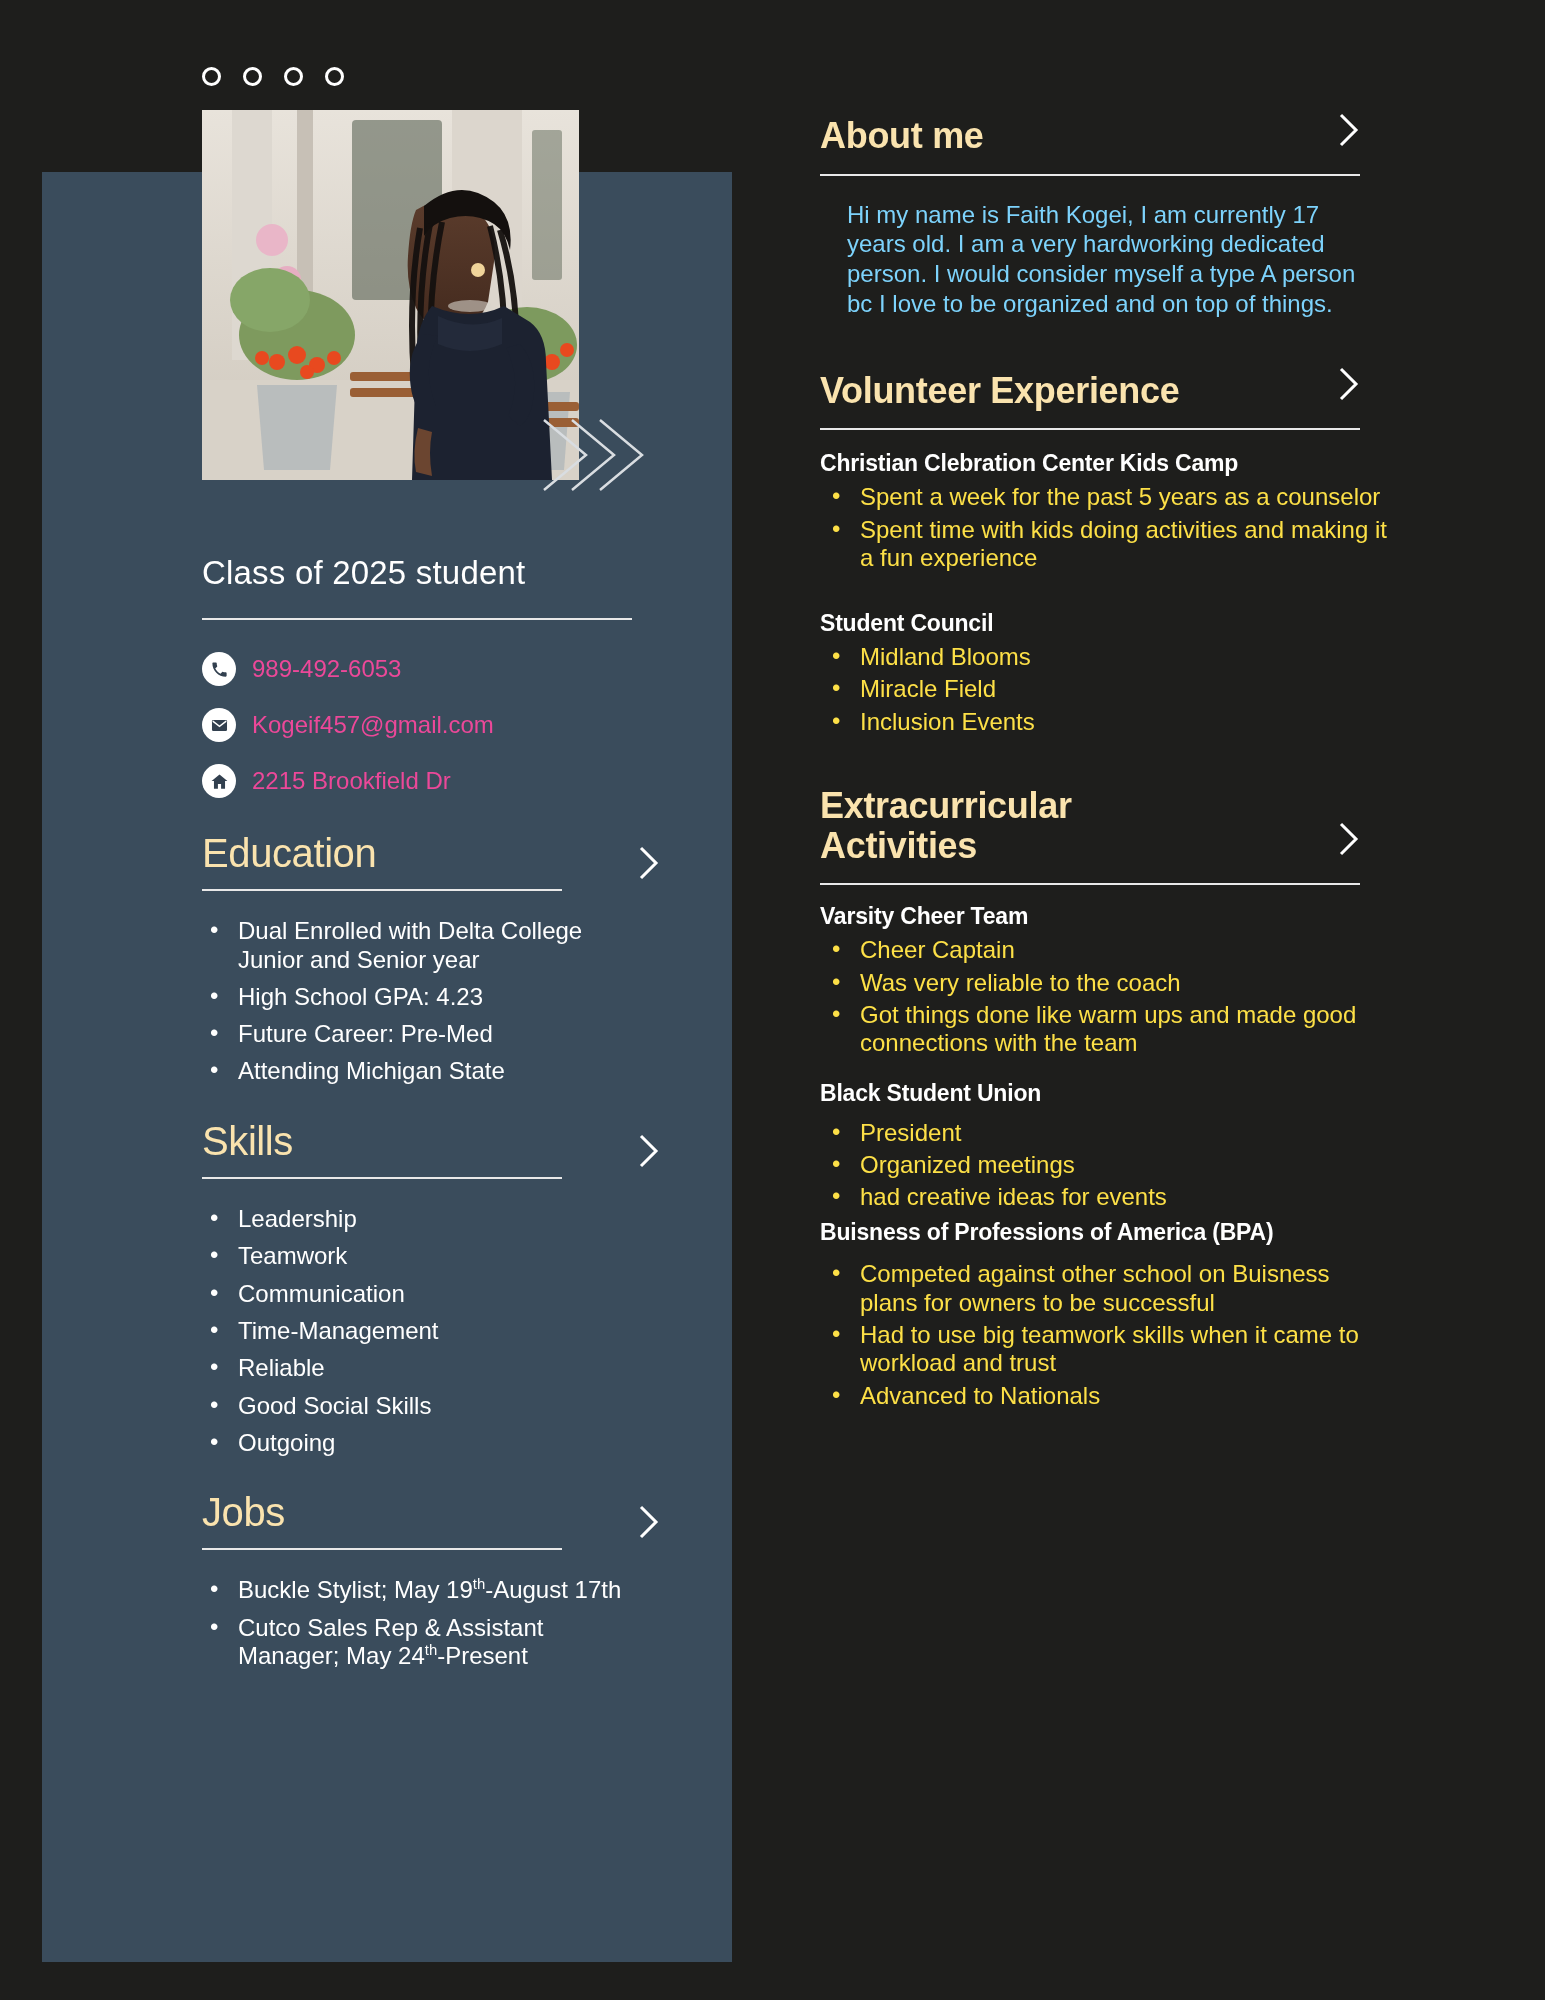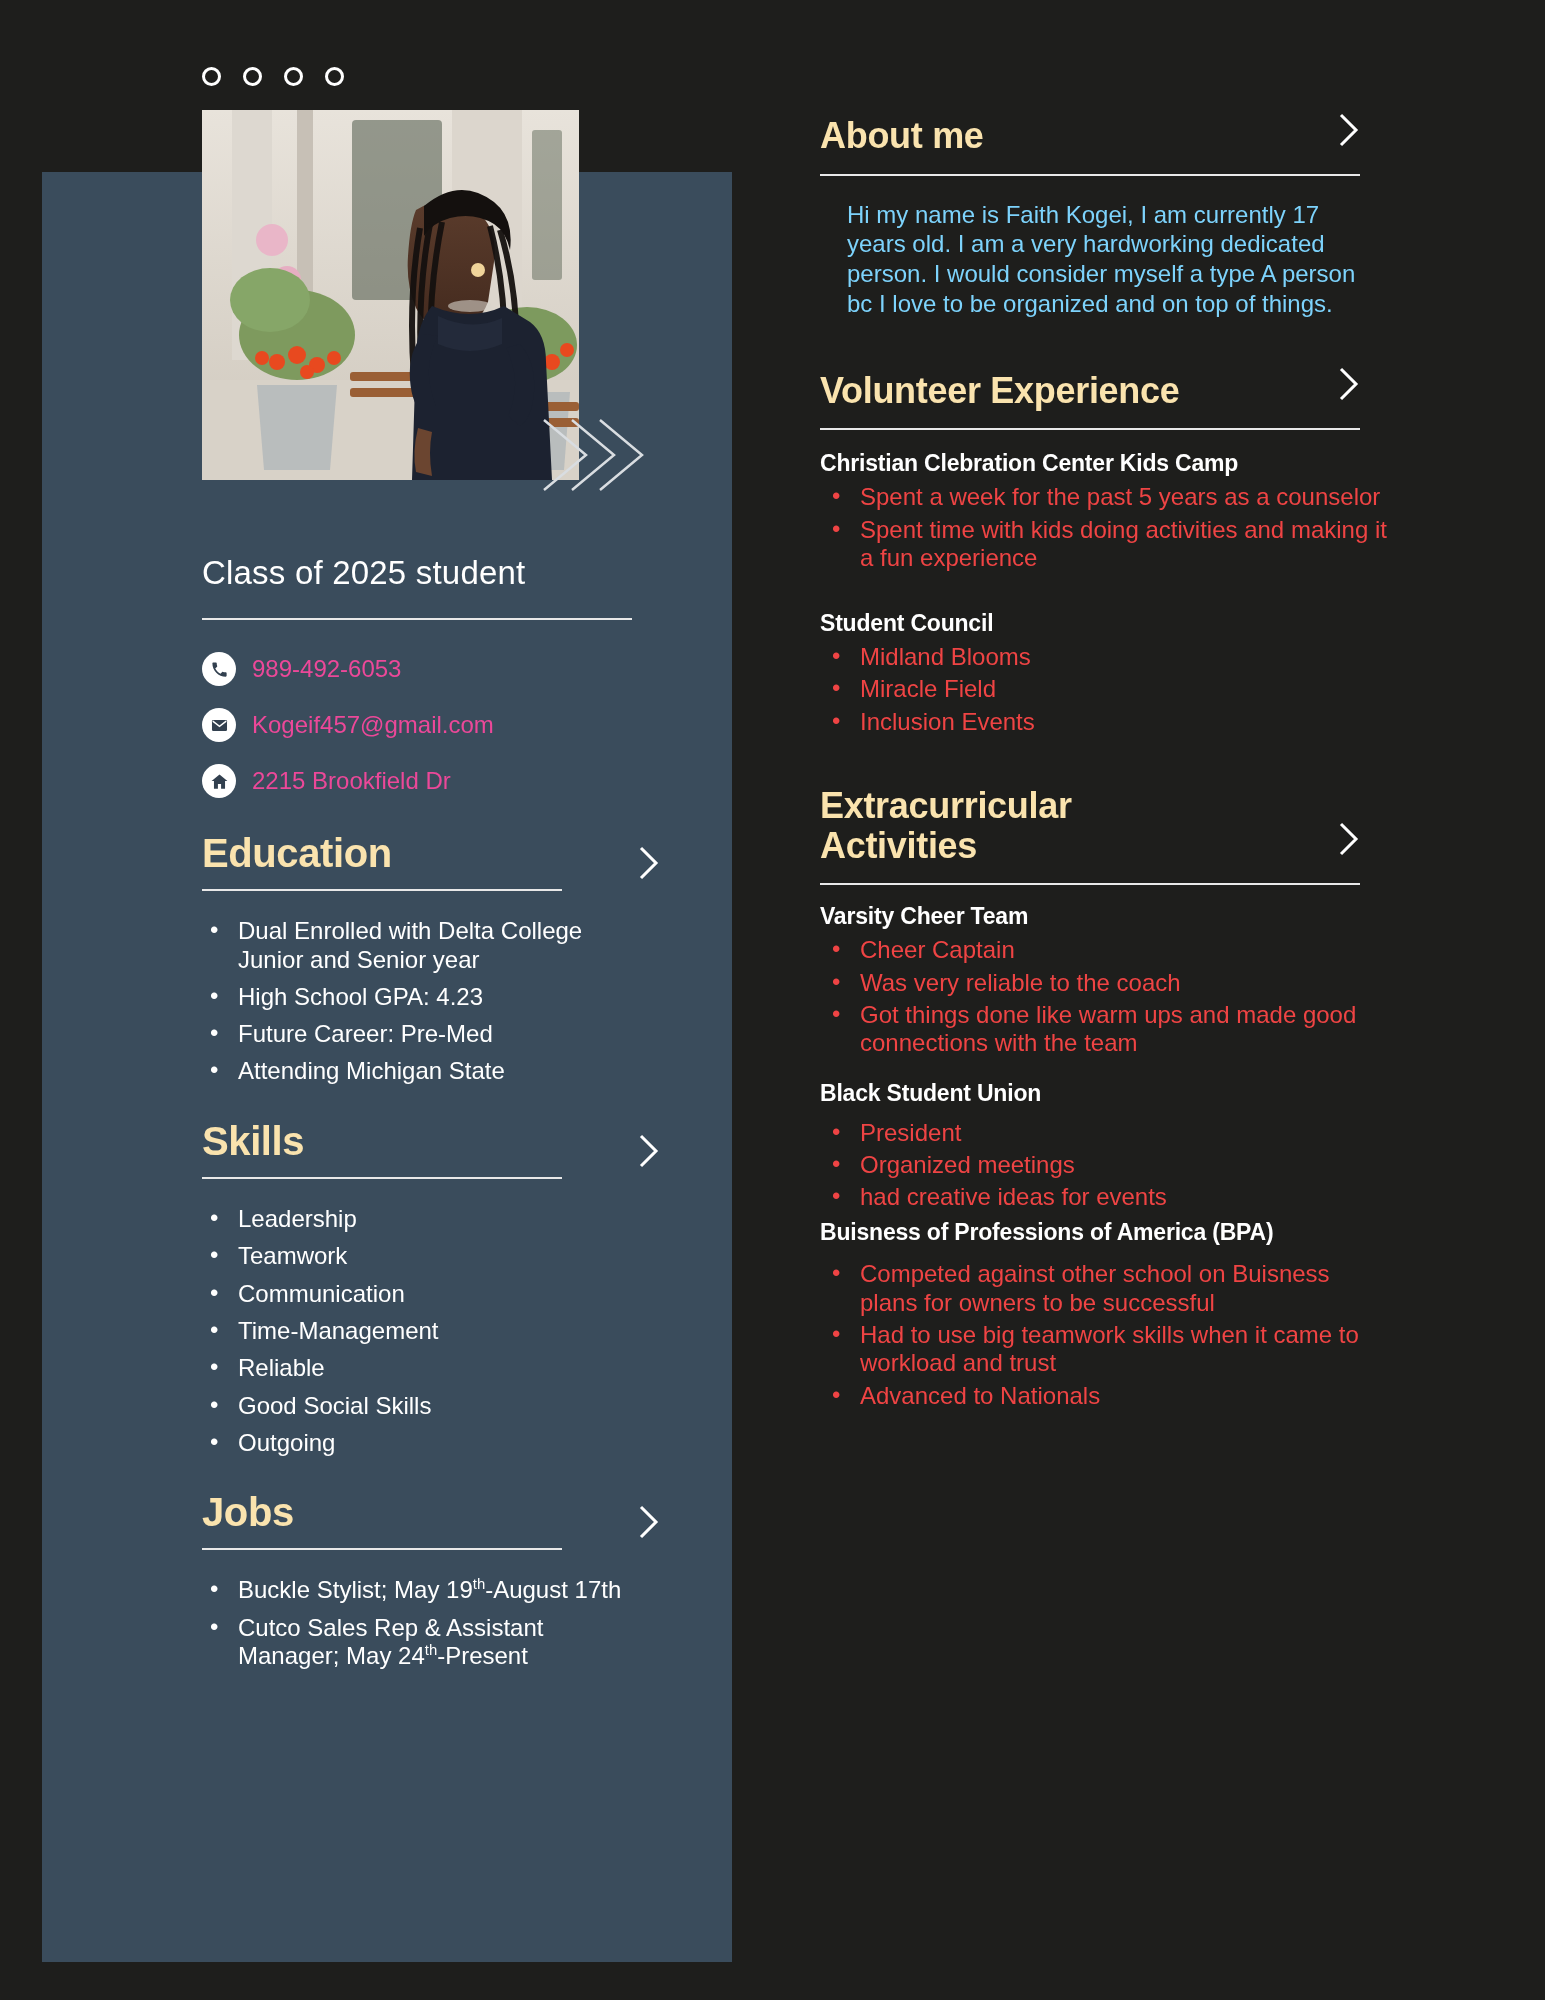--- a/index.html
+++ b/index.html
@@ -93,21 +93,21 @@
   }
   .cicon svg { display:block; }
   .ctext { color: #ec4899; font-size: 24px; }
 
   .sec-head {
     position: relative;
     margin-top: 34px;
   }
   .sec-title {
     color: #fae3ae;
-    font-weight: 700;
+    font-weight: 400;
     font-size: 40px;
     letter-spacing: -0.4px;
     line-height: 1.08;
   }
   .sec-rule {
     height: 2px; background: #e8e8e8;
     margin-top: 14px;
   }
   .sec-rule.w-left { width: 360px; }
   .arrow-r {
@@ -167,21 +167,21 @@
   .sub-head {
     color: #ffffff;
     font-weight: 800;
     font-size: 23px;
     margin-top: 26px;
     letter-spacing: -0.2px;
   }
   ul.rlist { list-style: none; margin-top: 6px; }
   ul.rlist li {
     position: relative;
-    color: #ef4444;
+    color: #fde047;
     font-size: 24px;
     line-height: 1.18;
     margin-bottom: 4px;
     padding-left: 40px;
   }
   ul.rlist li::before {
     content: "•";
     position: absolute;
     left: 12px; top: -1px;
     font-size: 24px;

